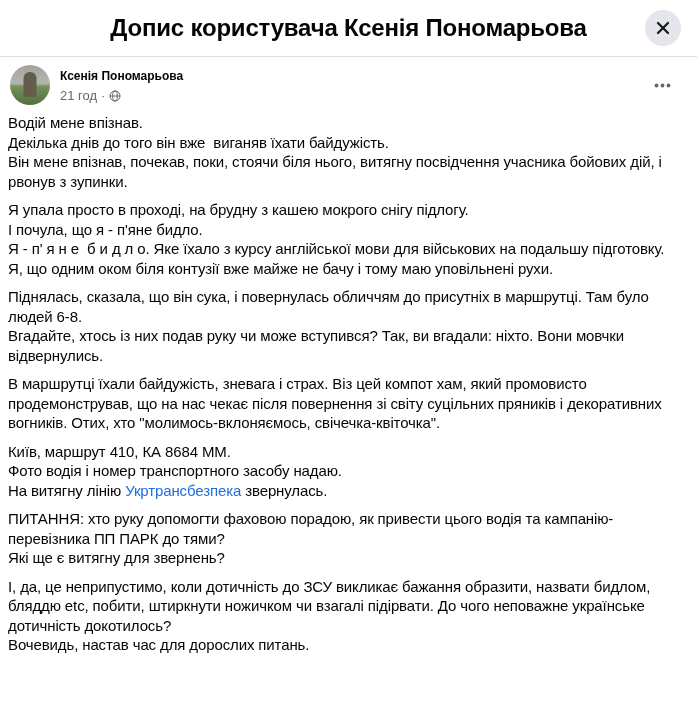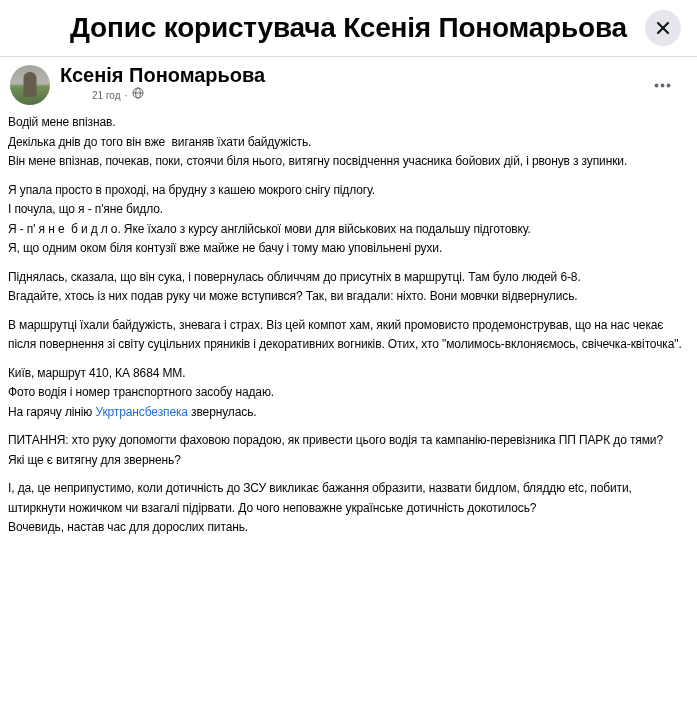--- a/index.html
+++ b/index.html
@@ -17,21 +17,21 @@
   .modal-header {
     position: relative;
     height: 56px;
     display: flex;
     align-items: center;
     justify-content: center;
     border-bottom: 1px solid #dadde1;
   }
   .modal-title {
     margin: 0;
-    font-size: 28px;
+    font-size: 24px;
     font-weight: 700;
     color: #050505;
     letter-spacing: -0.2px;
   }
   .close-btn {
     position: absolute;
     right: 16px;
     top: 10px;
     width: 36px;
     height: 36px;
@@ -69,49 +69,49 @@
     background: #645c4c;
     border-radius: 6px 6px 2px 2px;
   }
   .author-block {
     margin-left: 10px;
     flex: 1;
     min-width: 0;
   }
   .author-name {
     display: inline-block;
-    font-size: 20px;
+    font-size: 12px;
     font-weight: 700;
     line-height: 19px;
     color: #050505;
     text-decoration: none;
     cursor: pointer;
   }
   .post-meta {
     display: flex;
+    align-items: center;
     gap: 4px;
-    font-size: 10px;
+    font-size: 13px;
     line-height: 17px;
     color: #65676b;
     margin-top: 1px;
-    margin-left: 32px;
   }
   .timestamp { cursor: pointer; }
   .more-btn {
     background: none;
     border: none;
     padding: 8px;
     margin-right: 2px;
     cursor: pointer;
     display: flex;
     align-items: center;
   }
   .post-body {
     padding: 4px 8px 0 8px;
-    font-size: 12px;
+    font-size: 15px;
     line-height: 19.5px;
     letter-spacing: -0.12px;
     color: #050505;
   }
   .post-body p {
     margin: 0 0 9px 0;
   }
   .post-body span {
     white-space: pre-wrap;
   }
@@ -177,21 +177,21 @@
     <p>
       <span>Піднялась, сказала, що він сука, і повернулась обличчям до присутніх в маршрутці. Там було людей 6-8.</span><br>
       <span>Вгадайте, хтось із них подав руку чи може вступився? Так, ви вгадали: ніхто. Вони мовчки відвернулись.</span>
     </p>
     <p>
       <span>В маршрутці їхали байдужість, зневага і страх. Віз цей компот хам, який промовисто продемонстрував, що на нас чекає після повернення зі світу суцільних пряників і декоративних вогників. Отих, хто "молимось-вклоняємось, свічечка-квіточка".</span>
     </p>
     <p>
       <span>Київ, маршрут 410, КА 8684 ММ.</span><br>
       <span>Фото водія і номер транспортного засобу надаю.</span><br>
-      <span>На гарячу лінію </span><a class="inline-link">Укртрансбезпека</a><span> звернулась.</span>
+      <span>На витягну лінію </span><a class="inline-link">Укртрансбезпека</a><span> звернулась.</span>
     </p>
     <p>
       <span>ПИТАННЯ: хто руку допомогти фаховою порадою, як привести цього водія та кампанію-перевізника ПП ПАРК до тями?</span><br>
       <span>Які ще є витягну для звернень?</span>
     </p>
     <p>
       <span>І, да, це неприпустимо, коли дотичність до ЗСУ викликає бажання образити, назвати бидлом, бляддю etc, побити, штиркнути ножичком чи взагалі підірвати. До чого неповажне українське дотичність докотилось?</span><br>
       <span>Вочевидь, настав час для дорослих питань.</span>
     </p>
   </div>

